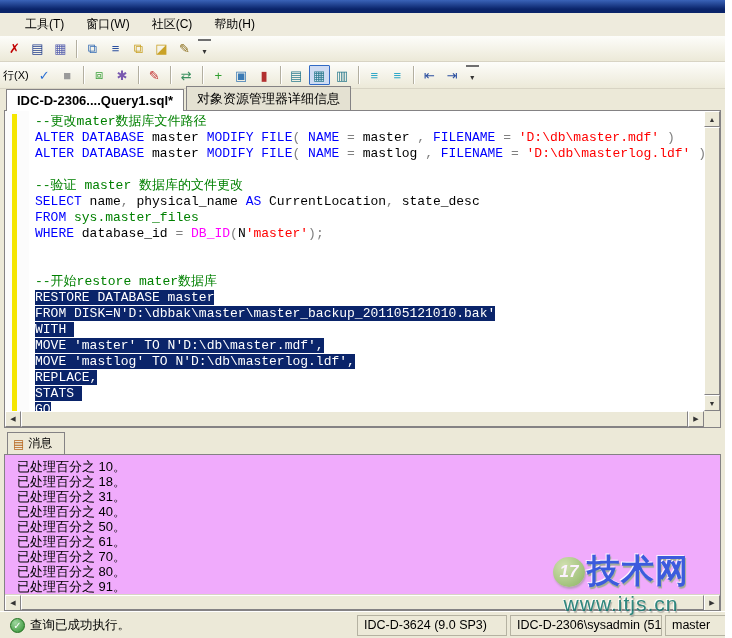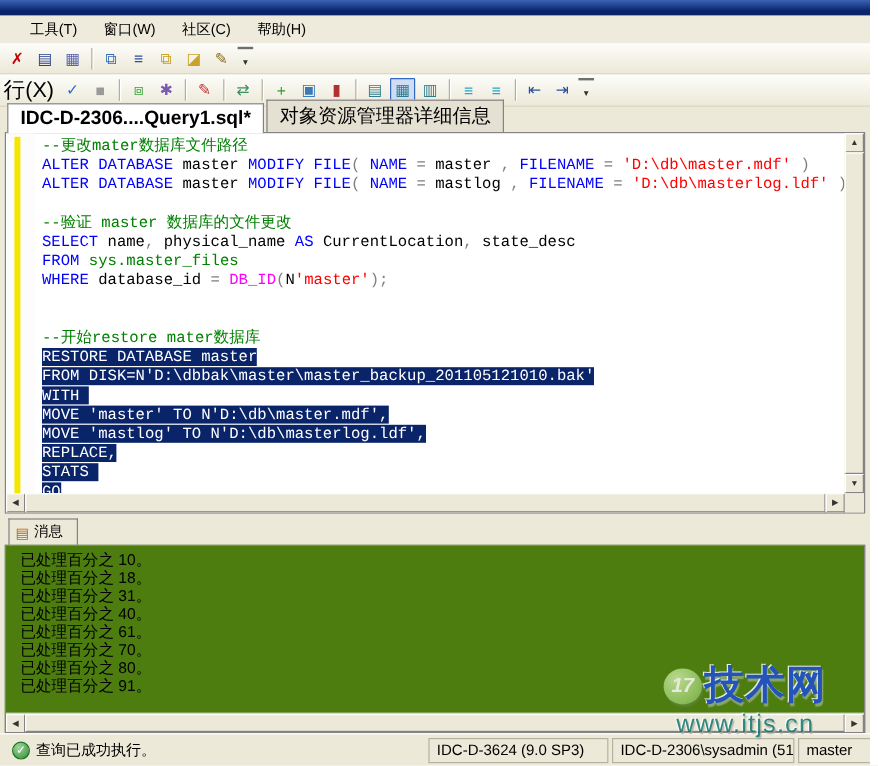--- a/index.html
+++ b/index.html
@@ -15,28 +15,28 @@
   .menu-item { padding:3px 9px; margin-right:4px; cursor:default; }
 
   
   .toolbar { height:26px; display:flex; align-items:center; padding-left:3px;
              background:linear-gradient(#fdfdfa,#ece9d8); border-bottom:1px solid #d8d4c4; }
   .toolbar.row2 { height:27px; }
   .tb-icon { width:21px; height:20px; display:flex; align-items:center; justify-content:center;
              font-size:13px; border:1px solid transparent; border-radius:1px; margin:0 1px; }
   .tb-icon.selected { border-color:#316ac5; background:#cfdcf3; }
   .tb-sep { width:1px; height:18px; background:#b3afa0; box-shadow:1px 0 0 #fff; margin:0 4px; }
-  .tb-label { display:flex; align-items:center; padding:0 4px 0 0; height:20px; font-size:18px; }
+  .tb-label { display:flex; align-items:center; padding:0 4px 0 0; height:20px; font-size:11px; }
   .tb-overflow { width:13px; height:20px; display:flex; align-items:flex-end; justify-content:center;
                  font-size:8px; padding-bottom:3px; border-top:2px solid #6f6f6f; margin:0 2px; }
 
   
   .tabstrip { height:21px; display:flex; align-items:flex-end; padding-left:6px; }
   .tab { padding:3px 10px 2px 10px; border:1px solid #848284; border-bottom:none; background:#e4e1d2;
-         font-size:16px; white-space:nowrap; margin-right:2px; position:relative; }
+         font-size:13px; white-space:nowrap; margin-right:2px; position:relative; }
   .tab.active { background:#fff; font-weight:bold; z-index:3; margin-bottom:-1px; padding-bottom:3px; }
 
   
   .editor { height:318px; margin:0 4px; border:1px solid #848284; background:#fff;
             display:grid; grid-template-columns:1fr 16px; grid-template-rows:1fr 16px; position:relative; z-index:2; }
   .editor-surface { grid-area:1/1; display:flex; overflow:hidden; }
   .gutter { width:24px; background:#fcfcfc; position:relative; flex:none; }
   .changebar { position:absolute; left:7px; top:3px; width:5px; background:var(--changebar,#f5e600); }
   .code-area { flex:1; padding:3px 0 0 6px; font-family:Liberation Mono, monospace;
                font-size:13px; line-height:16px; white-space:pre; overflow:hidden; }
@@ -57,21 +57,21 @@
   .sb-thumb-v { flex:1; background:#ece9d8; border:1px solid; border-color:#fff #848284 #848284 #fff; }
 
   .splitter { height:6px; }
 
   
   .messages { height:177px; margin:0 4px; display:flex; flex-direction:column; position:relative; }
   .msg-tabrow { height:20px; display:flex; align-items:flex-end; padding-left:3px; }
   .msg-tab { display:flex; align-items:center; gap:4px; padding:2px 12px 2px 5px;
              border:1px solid #848284; border-bottom:none; background:#ece9d8; font-size:12px; }
   .msg-icon { font-size:12px; color:#b5651d; }
-  .msg-body { flex:1; background:#4d7c0f; border:1px solid #848284; display:flex; flex-direction:column; overflow:hidden; }
+  .msg-body { flex:1; background:#f0abfc; border:1px solid #848284; display:flex; flex-direction:column; overflow:hidden; }
   .msg-lines { flex:1; padding:4px 0 0 12px; font-size:13px; line-height:15px; overflow:hidden; }
   .msg-line { height:15px; white-space:pre; }
   .msg-hscroll { height:16px; display:flex; background:#f4f3ea; border-top:1px solid #d8d4c4; }
 
   
   .statusbar { position:absolute; left:0; right:0; bottom:0; height:27px; background:#ece9d8;
                border-top:1px solid #fff; display:flex; align-items:center; padding:0 0 0 3px; gap:3px; }
   .status-pane { height:21px; border:1px solid #b5b2a2; display:flex; align-items:center;
                  padding:0 6px; gap:5px; font-size:12.5px; white-space:nowrap; overflow:hidden; }
   .status-msg { flex:1; border-color:transparent; }
@@ -182,20 +182,21 @@
         <span class="msg-icon">▤</span>
         <span>消息</span>
       </div>
     </div>
     <div class="msg-body">
       <div class="msg-lines">
           <div class="msg-line">已处理百分之 10。</div>
           <div class="msg-line">已处理百分之 18。</div>
           <div class="msg-line">已处理百分之 31。</div>
           <div class="msg-line">已处理百分之 40。</div>
+          <div class="msg-line">已处理百分之 50。</div>
           <div class="msg-line">已处理百分之 61。</div>
           <div class="msg-line">已处理百分之 70。</div>
           <div class="msg-line">已处理百分之 80。</div>
           <div class="msg-line">已处理百分之 91。</div>
         </div>
       <div class="msg-hscroll">
         <div class="sb-btn">◀</div>
         <div class="sb-thumb-h"></div>
         <div class="sb-btn">▶</div>
       </div>

